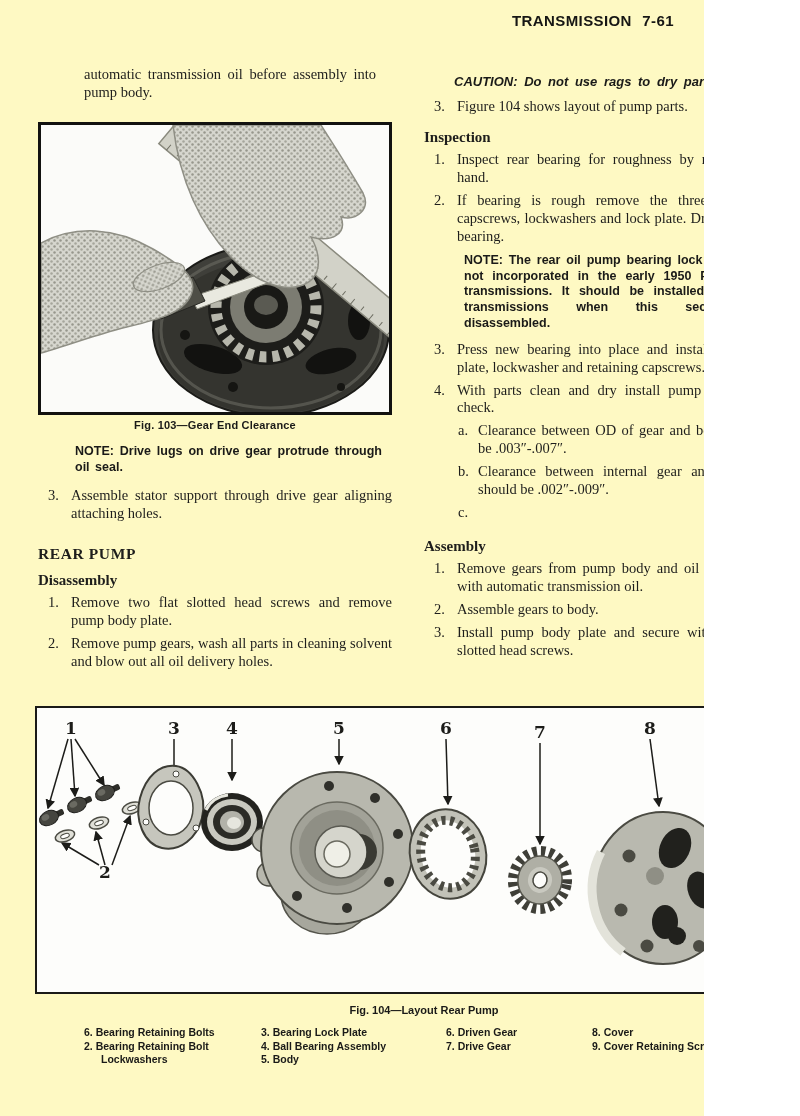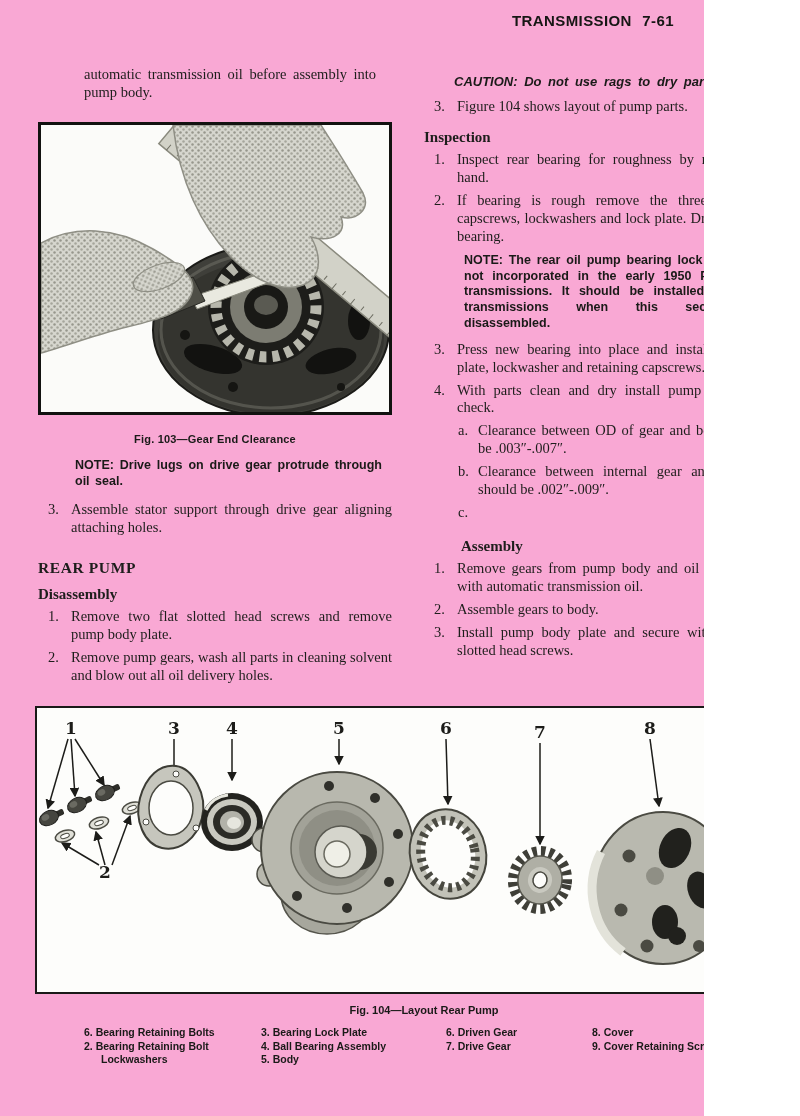--- a/index.html
+++ b/index.html
@@ -1,39 +1,39 @@
 <!DOCTYPE html>
 <html><head>
 <meta charset="utf-8">
 <style>
   html,body{margin:0;padding:0;}
   body{background:#ffffff;}
   .page{
-    position:relative;width:704px;height:1116px;background:#f9a8d4;
+    position:relative;width:704px;height:1116px;background:#fef9c3;
     overflow:hidden;color:#1e1e1c;
     font-family:"Liberation Serif", serif;
   }
   
   .hdr{
     position:absolute;top:12px;right:30px;
     font-family:"Liberation Sans", sans-serif;font-weight:bold;
     font-size:15px;letter-spacing:.4px;word-spacing:6px;color:#161614;
   }
   
   .lcol{position:absolute;top:62px;left:38px;width:354px;}
   .rcol{position:absolute;top:62px;left:424px;width:345px;}
   .body-text{font-size:14.5px;line-height:1.24;text-align:justify;margin:16px;}
   .intro{padding-left:30px;margin-top:4px;}
   
   .photo-frame{
     margin-top:20px;width:348px;height:287px;border:3px solid #121210;
     background:#fbfbf9;overflow:hidden;
   }
   .fig-caption{
-    margin-top:18px;text-align:center;
+    margin-top:4px;text-align:center;
     font-family:"Liberation Sans", sans-serif;font-weight:bold;font-size:11px;
     letter-spacing:.2px;color:#1a1a18;
   }
   .note-block{
     font-family:"Liberation Sans", sans-serif;font-weight:bold;
     font-size:12.5px;line-height:1.26;text-align:justify;word-spacing:2px;
     color:#1a1a18;
   }
   .lcol .note-block{margin:13px 10px 0 37px;}
   .rcol .note-block{margin:7px 2px 9px 40px;}
@@ -193,21 +193,21 @@
       <span class="txt">Clearance between OD of gear and body should be .003″-.007″.</span>
     </div>
     <div class="li sub">
       <span class="num">b.</span>
       <span class="txt">Clearance between internal gear and crescent should be .002″-.009″.</span>
     </div>
     <div class="li sub">
       <span class="num">c.</span>
     </div>
 
-    <h3 class="h-minor" style="margin-top:16px;margin-left:37px;">Assembly</h3>
+    <h3 class="h-minor" style="margin-top:16px;">Assembly</h3>
 
     <div class="li">
       <span class="num">1.</span>
       <span class="txt">Remove gears from pump body and oil generously with automatic transmission oil.</span>
     </div>
     <div class="li">
       <span class="num">2.</span>
       <span class="txt">Assemble gears to body.</span>
     </div>
     <div class="li">

